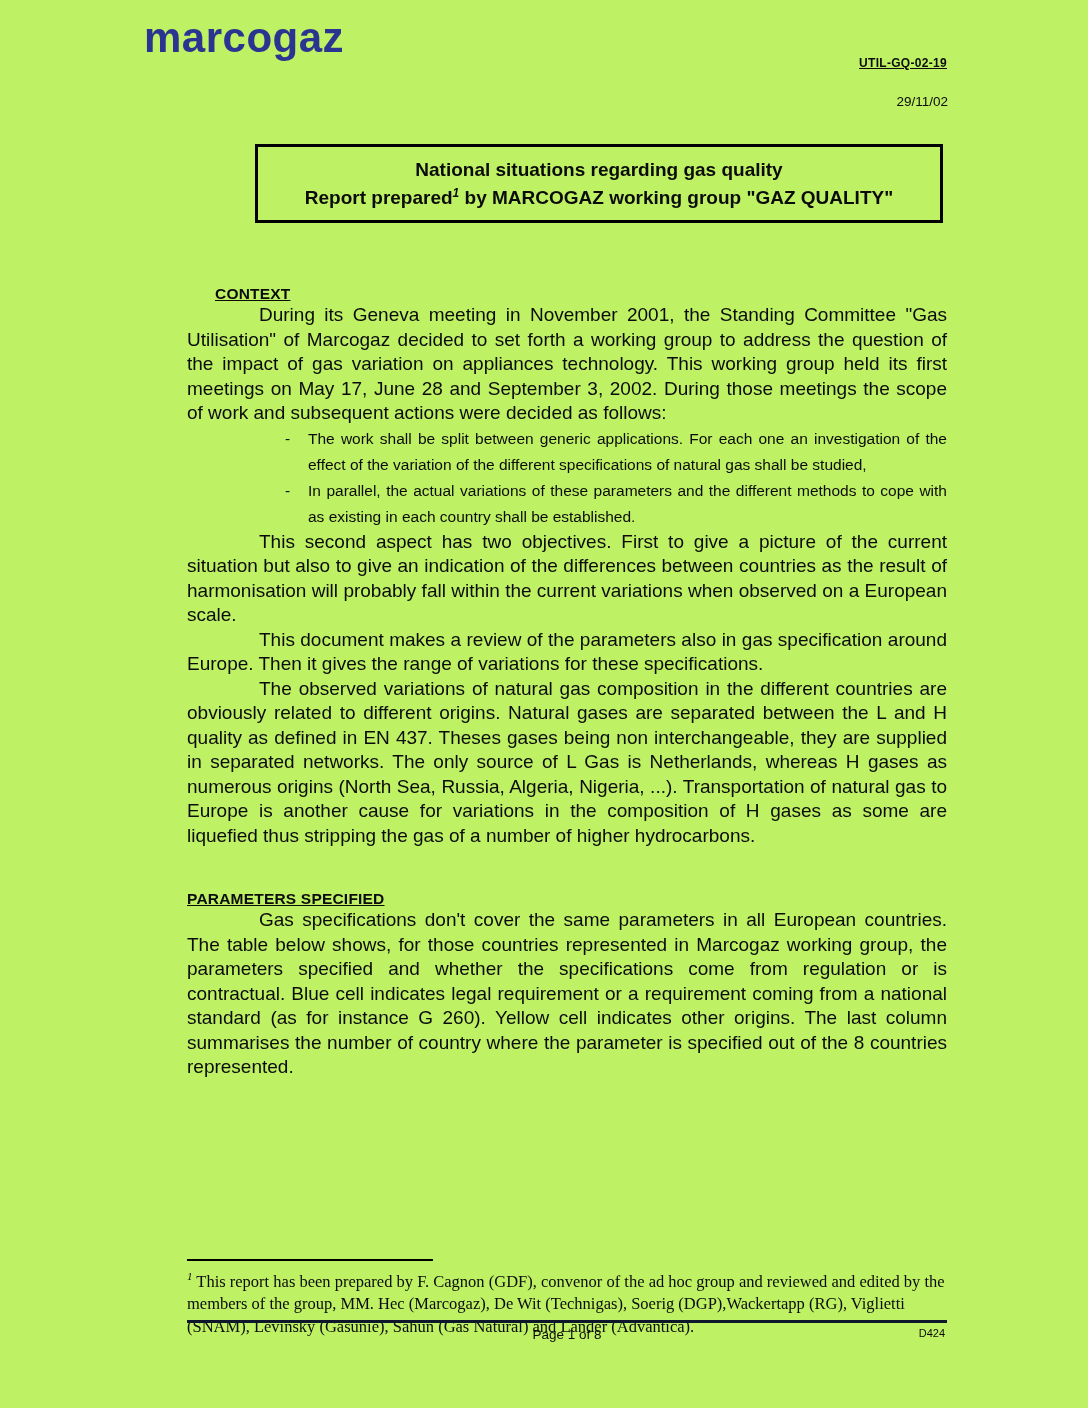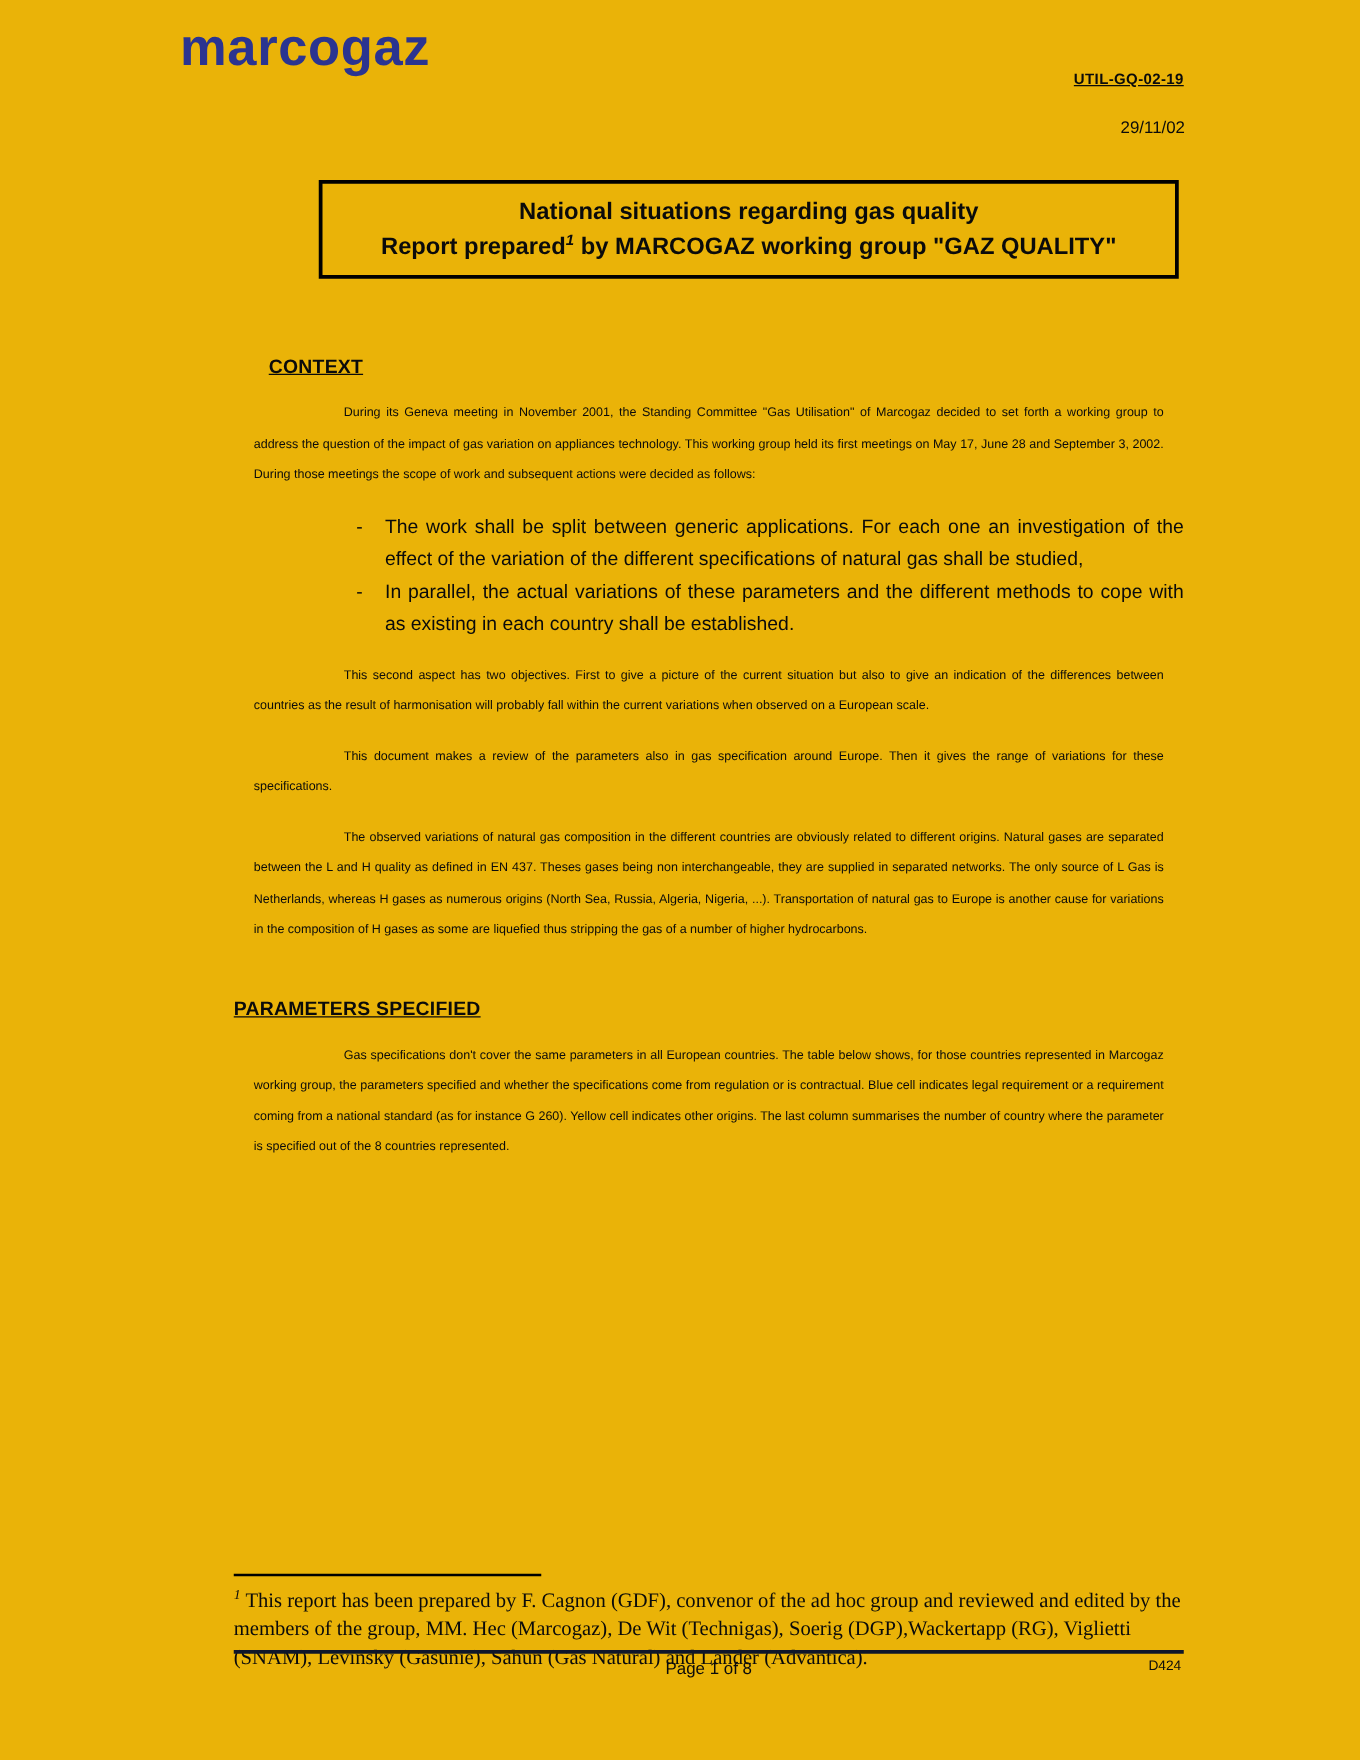--- a/index.html
+++ b/index.html
@@ -1,19 +1,19 @@
 <!DOCTYPE html>
 <html><head>
 <meta charset="utf-8">
 <style>
   html,body { margin:0; padding:0; background:#ffffff; }
   .page {
     position:relative;
     width:1088px; height:1408px;
-    background:#eab308;
+    background:#bef264;
     font-family:"Liberation Sans", sans-serif;
     color:#0b0b0b;
     overflow:hidden;
   }
   
   .logo {
     position:absolute; left:144px; top:14px;
     font-size:42px; font-weight:bold; letter-spacing:0.5px;
     color:#2b3490;
   }
@@ -40,22 +40,22 @@
   .titlebox sup { font-size:12px; font-style:italic; }
   .heading {
     font-weight:bold; font-size:15.5px;
     text-decoration:underline;
     letter-spacing:0.2px;
   }
   .h-context  { margin-top:62px;margin-left:28px; }
   .h-gases    { margin-top:44px; }
   .h-params   { margin-top:42px; }
   p.body {
-    margin:16px; text-align:justify;
-    font-size:10px; line-height:24.5px;
+    margin:0; text-align:justify;
+    font-size:19px; line-height:24.5px;
     text-indent:72px;
   }
   .mt-first { margin-top:29px; }
   .mt-para  { margin-top:19px; }
   .bullets { margin:0 0 0 98px; width:662px; }
   .bullet  { display:flex; }
   .bullet .dash { flex:none; width:23px; font-size:15.5px; line-height:26px; }
   .bullet .btext {
     text-align:justify; font-size:15.5px; line-height:26px;
   }

